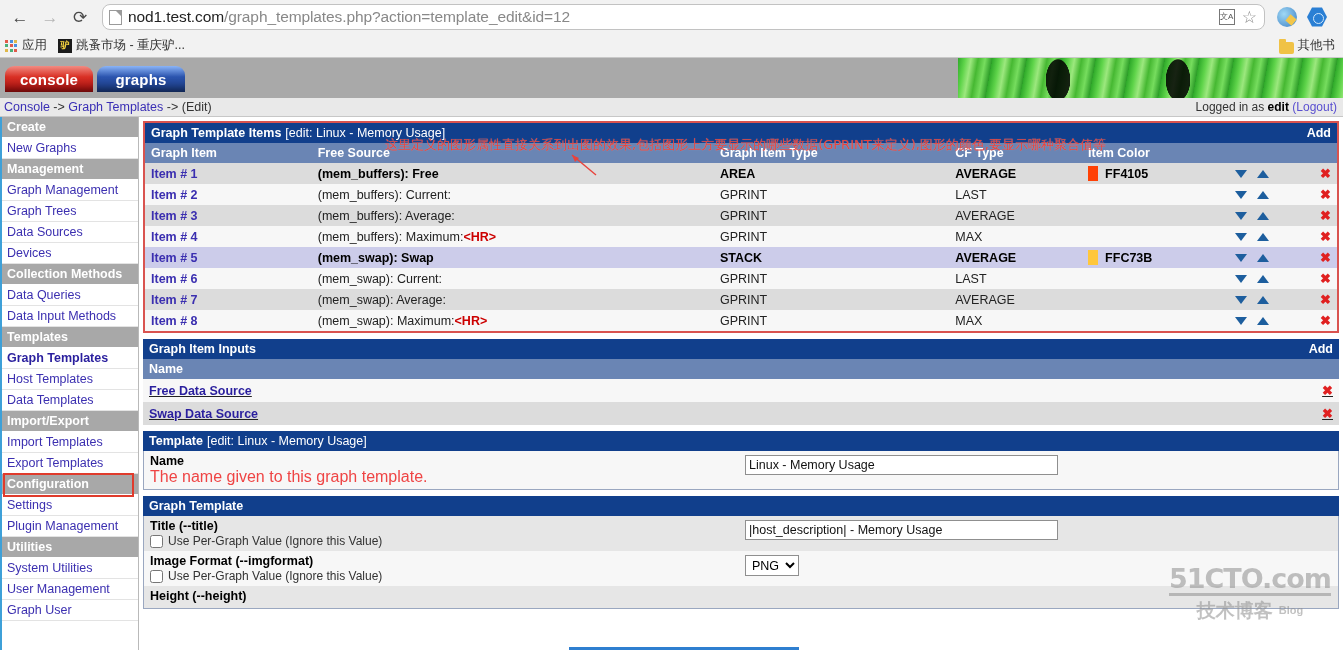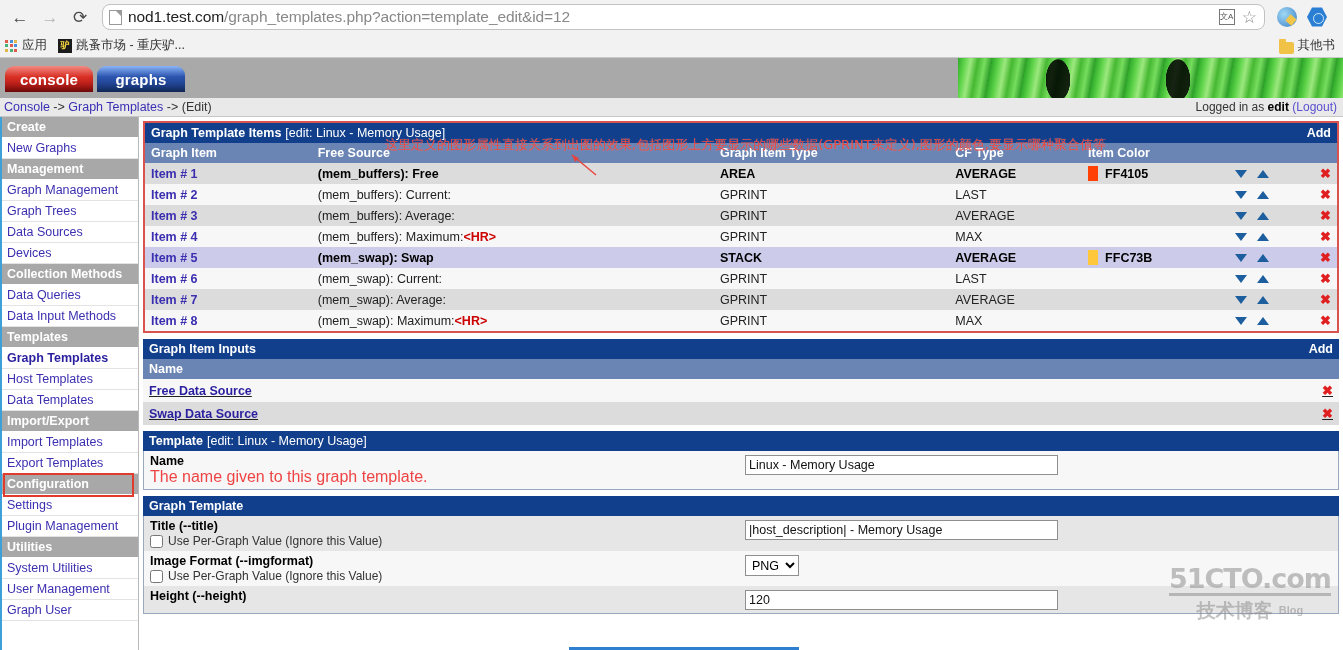--- a/index.html
+++ b/index.html
@@ -564,21 +564,20 @@
                   <input type="checkbox" style="">
                   <span>Use Per-Graph Value (Ignore this Value)</span>
                 </label>
               </div>
               <div class="form-field"><select class="sel"><option>PNG</option><option>GIF</option><option>SVG</option></select></div>
             </div>
             <div class="form-row alt">
               <div class="form-label">
                 <span class="lbl">Height (--height)</span>
               </div>
-              <div class="form-field"><input type="text" class="txt" value="120" style=""></div>
             </div>
           </div>
       </div>
 
       <div id="bottom-blue"></div>
 
       <div id="watermark">
         <div id="wm-top">51CTO.com</div>
         <div id="wm-bot"><span>技术博客</span><small>Blog</small></div>
       </div>

